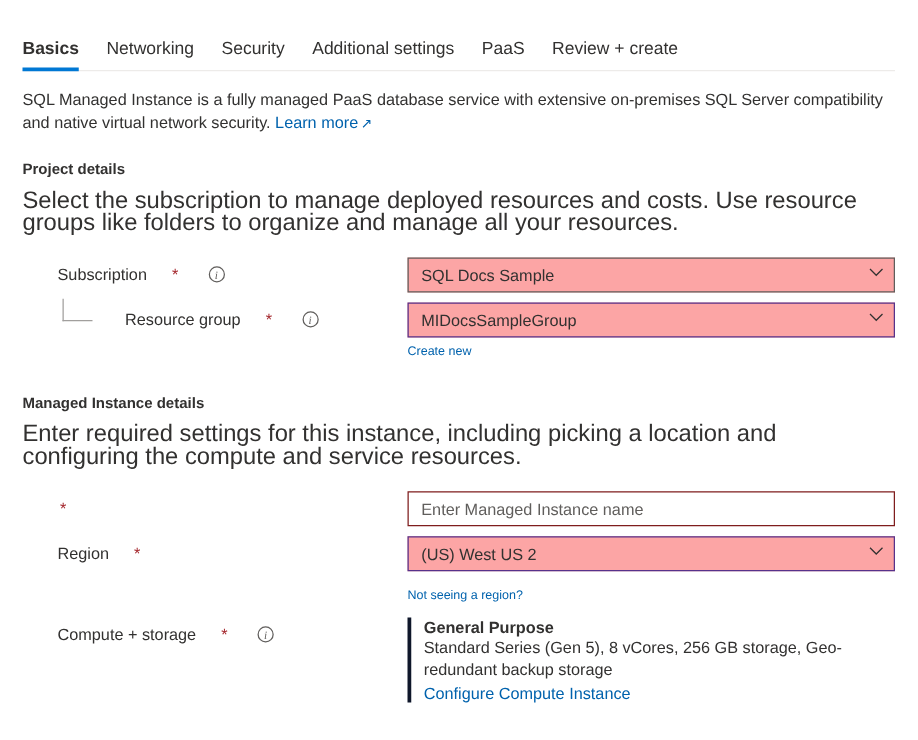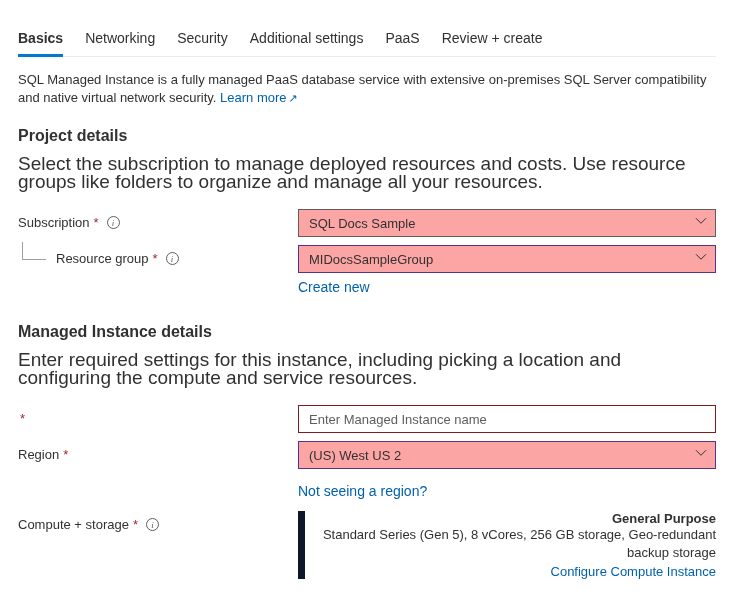--- a/index.html
+++ b/index.html
@@ -32,41 +32,42 @@
   }
   .intro {
     font-size: 13px;
     line-height: 18px;
     margin-bottom: 20px;
   }
   .link { color: #0062ad; text-decoration: none; cursor: pointer; }
   .ext-icon { font-size: 11px; margin-left: 2px; }
   .section-title {
     font-weight: 600;
-    font-size: 16px;
+    font-size: 12px;
     margin-bottom: 10px;
   }
   .section-desc {
     font-size: 19px;
     line-height: 18px;
     margin-bottom: 18px;
   }
   .form-row {
     display: flex;
     align-items: flex-start;
     margin-bottom: 8px;
   }
   .form-label {
     width: 280px;
     flex-shrink: 0;
     padding-top: 6px;
     font-size: 13px;
     display: flex;
     align-items: center;
-    gap: 2px;
+    gap: 18px;
+    margin-left: 28px;
   }
   .indent-line {
     display: inline-block;
     width: 24px;
     height: 18px;
     border-left: 1px solid #a19f9d;
     border-bottom: 1px solid #a19f9d;
     margin-right: 8px;
     margin-top: -12px;
     position: relative;
@@ -112,26 +113,25 @@
     height: 28px;
     border: 1px solid #7f1d1d;
     padding: 0 10px;
     font-size: 13px;
     font-family: inherit;
     outline: none;
   }
   .input::placeholder { color: #605e5c; }
   .sublink {
     margin-top: 6px;
-    font-size: 14px;
+    font-size: 10px;
   }
   .compute-block {
-    border-left: 7px solid #0f172a;
+    border-left: 3px solid #0f172a;
     padding-left: 10px;
-    text-align: right;
   }
   .compute-title { font-weight: 600; font-size: 13px; }
   .compute-desc { font-size: 13px; line-height: 18px; }
   .gap-section { margin-bottom: 28px; }
 </style>
 </head>
 <body>
 
 <div class="tabs">
   <div class="tab active">Basics</div>

